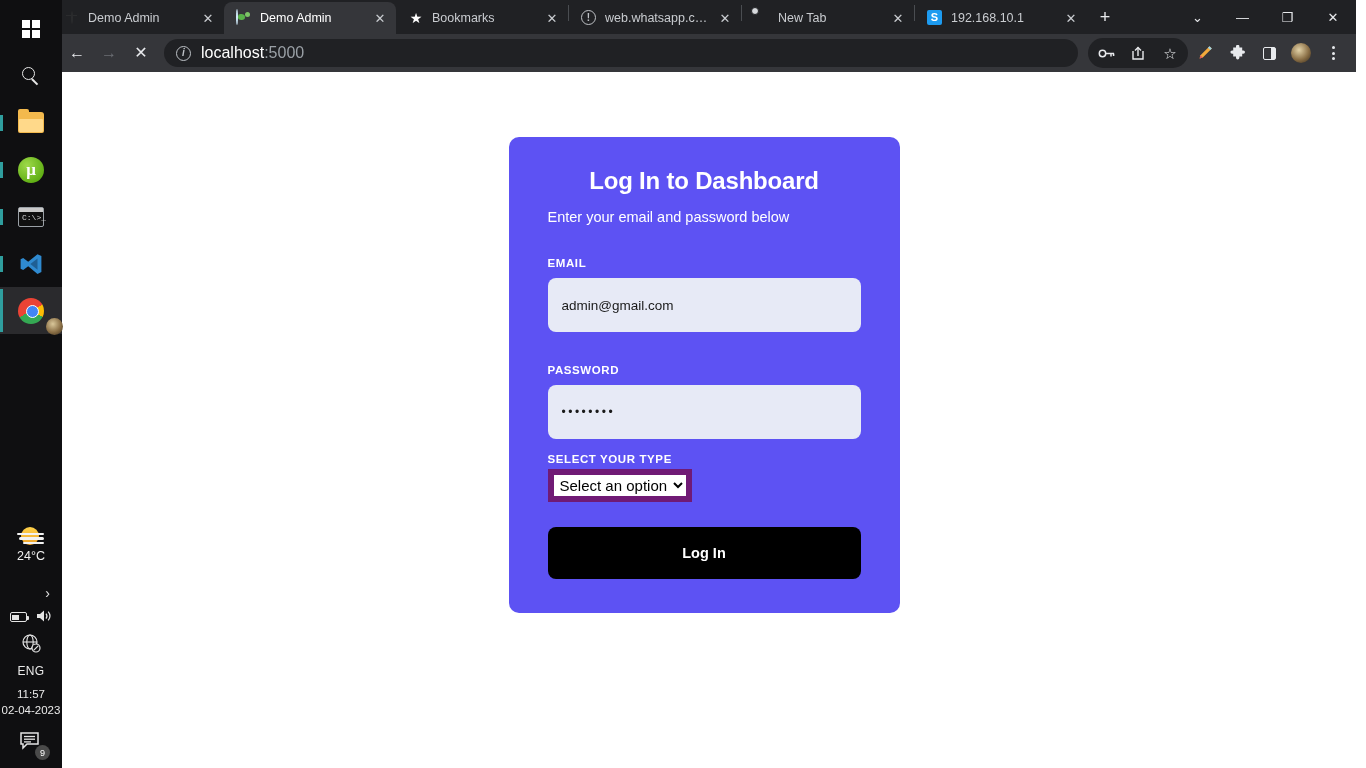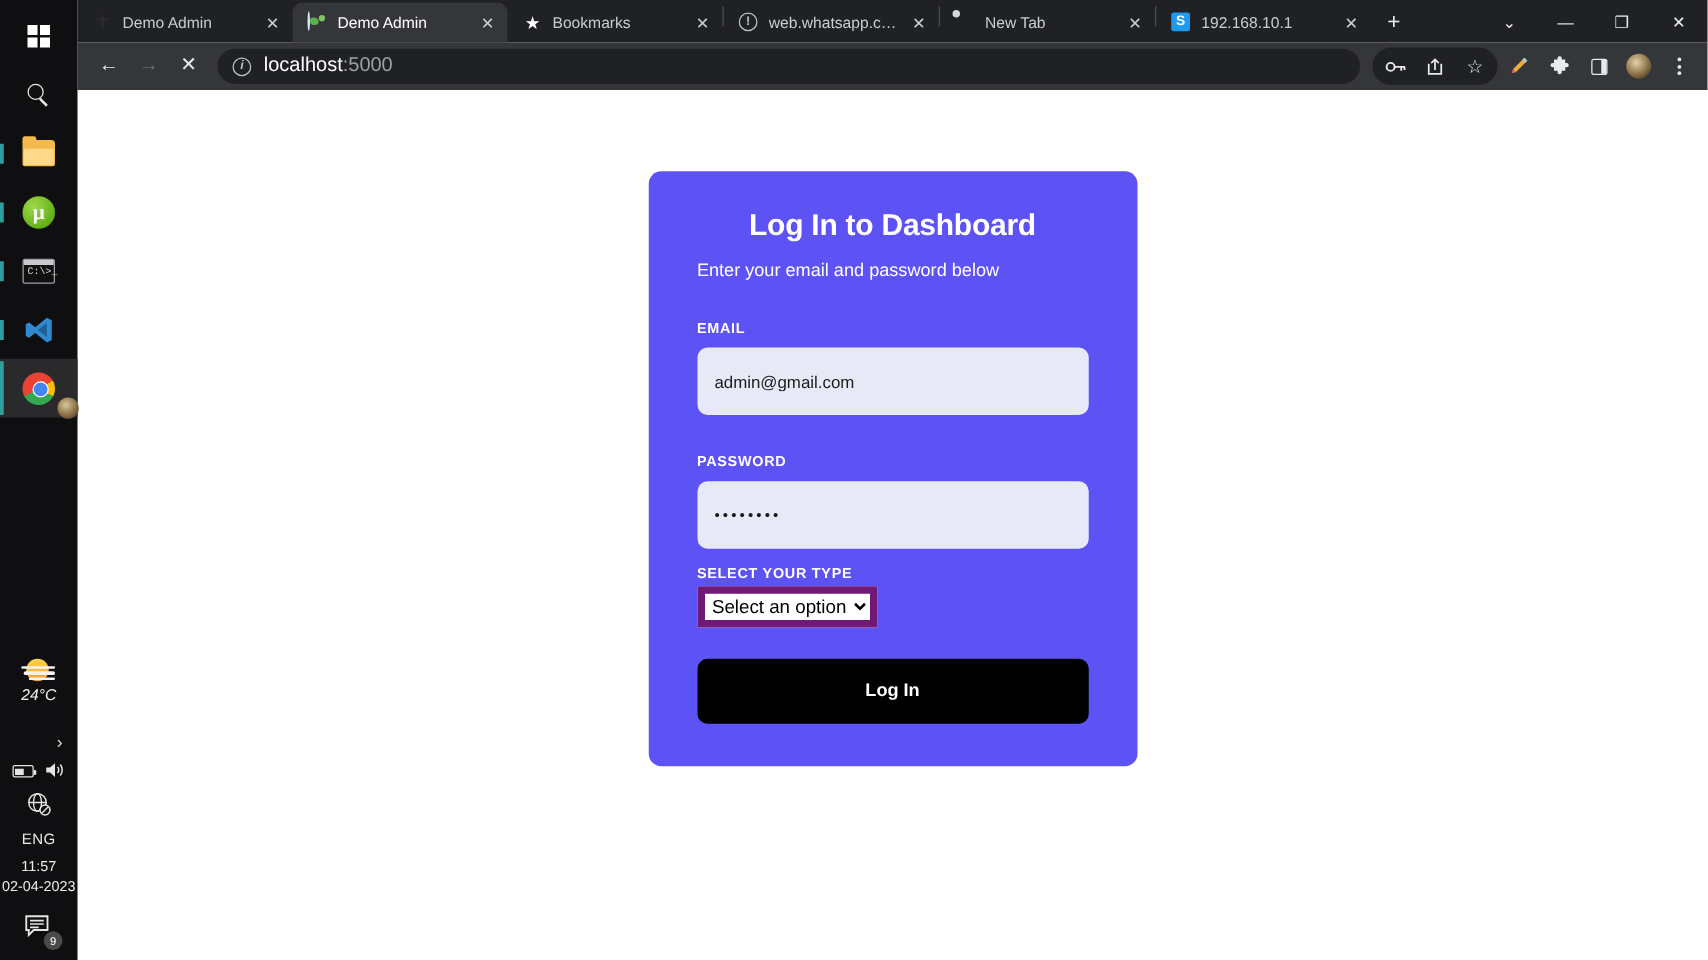--- a/index.html
+++ b/index.html
@@ -123,39 +123,39 @@
   .tray-weather { display: flex; flex-direction: column; align-items: center; padding-bottom: 12px;}
   .sun-icon { width: 28px; height: 22px; position: relative; }
   .sun-icon .disc {
     position: absolute; left: 4px; top: 1px; width: 18px; height: 18px;
     border-radius: 50%;
     background: linear-gradient(180deg,#ffd24a 0%, #f0a32a 100%);
   }
   .sun-icon .bar {
     position: absolute; height: 2.4px; background: #f2f2f2; border-radius: 2px;
   }
-  .tray-temp { margin-top: 1px; font-size: 12.5px; color: #f0f0f0; font-style: italic; }
+  .tray-temp { margin-top: 1px; font-size: 12.5px; color: #f0f0f0; }
   .tray-chevron { color: #e0e0e0; font-size: 14px; padding: 10px 0 6px 0; align-self: flex-end; margin-right: 12px;}
   .tray-row { display: flex; align-items: center; gap: 9px; padding: 2px 0 4px 0; }
   .batt { width: 17px; height: 10px; border: 1.4px solid #e4e4e4; border-radius: 2px; position: relative; }
   .batt::before { content:""; position:absolute; left:1.5px; top:1.5px; width:7px; height:5px; background:#e4e4e4;}
   .batt::after { content:""; position:absolute; right:-3.6px; top:2.5px; width:2px; height:4px; background:#e4e4e4; border-radius:0 1px 1px 0;}
   .net-row { padding: 3px 0 2px 0; }
   .tray-lang { font-size: 12px; letter-spacing: .4px; padding: 6px 0 8px 0; }
   .tray-clock { text-align: center; line-height: 1.45; font-size: 11.5px; padding-bottom: 12px; }
   .tray-notif { position: relative; padding-bottom: 14px; }
   .notif-badge {
     position: absolute; right: -7px; bottom: 8px;
     width: 15px; height: 15px; border-radius: 50%;
     background: #4a4a4a; color: #fff; font-size: 9px;
     display: flex; align-items: center; justify-content: center;
   }
 
   
-  #browser { position: absolute; left: 62px; top: 0; width: 1304px; height: 756px; }
+  #browser { position: absolute; left: 52px; top: 0; width: 1304px; height: 756px; }
   #tabstrip {
     height: 34px; background: #202124;
     display: flex; align-items: flex-end; position: relative;
   }
   .tab {
     height: 32px; display: flex; align-items: center;
     padding: 0 8px 0 12px; gap: 8px; position: relative;
     color: #c9ccd0; font-size: 12.5px; white-space: nowrap;
     border-radius: 8px 8px 0 0; min-width: 0;
   }

